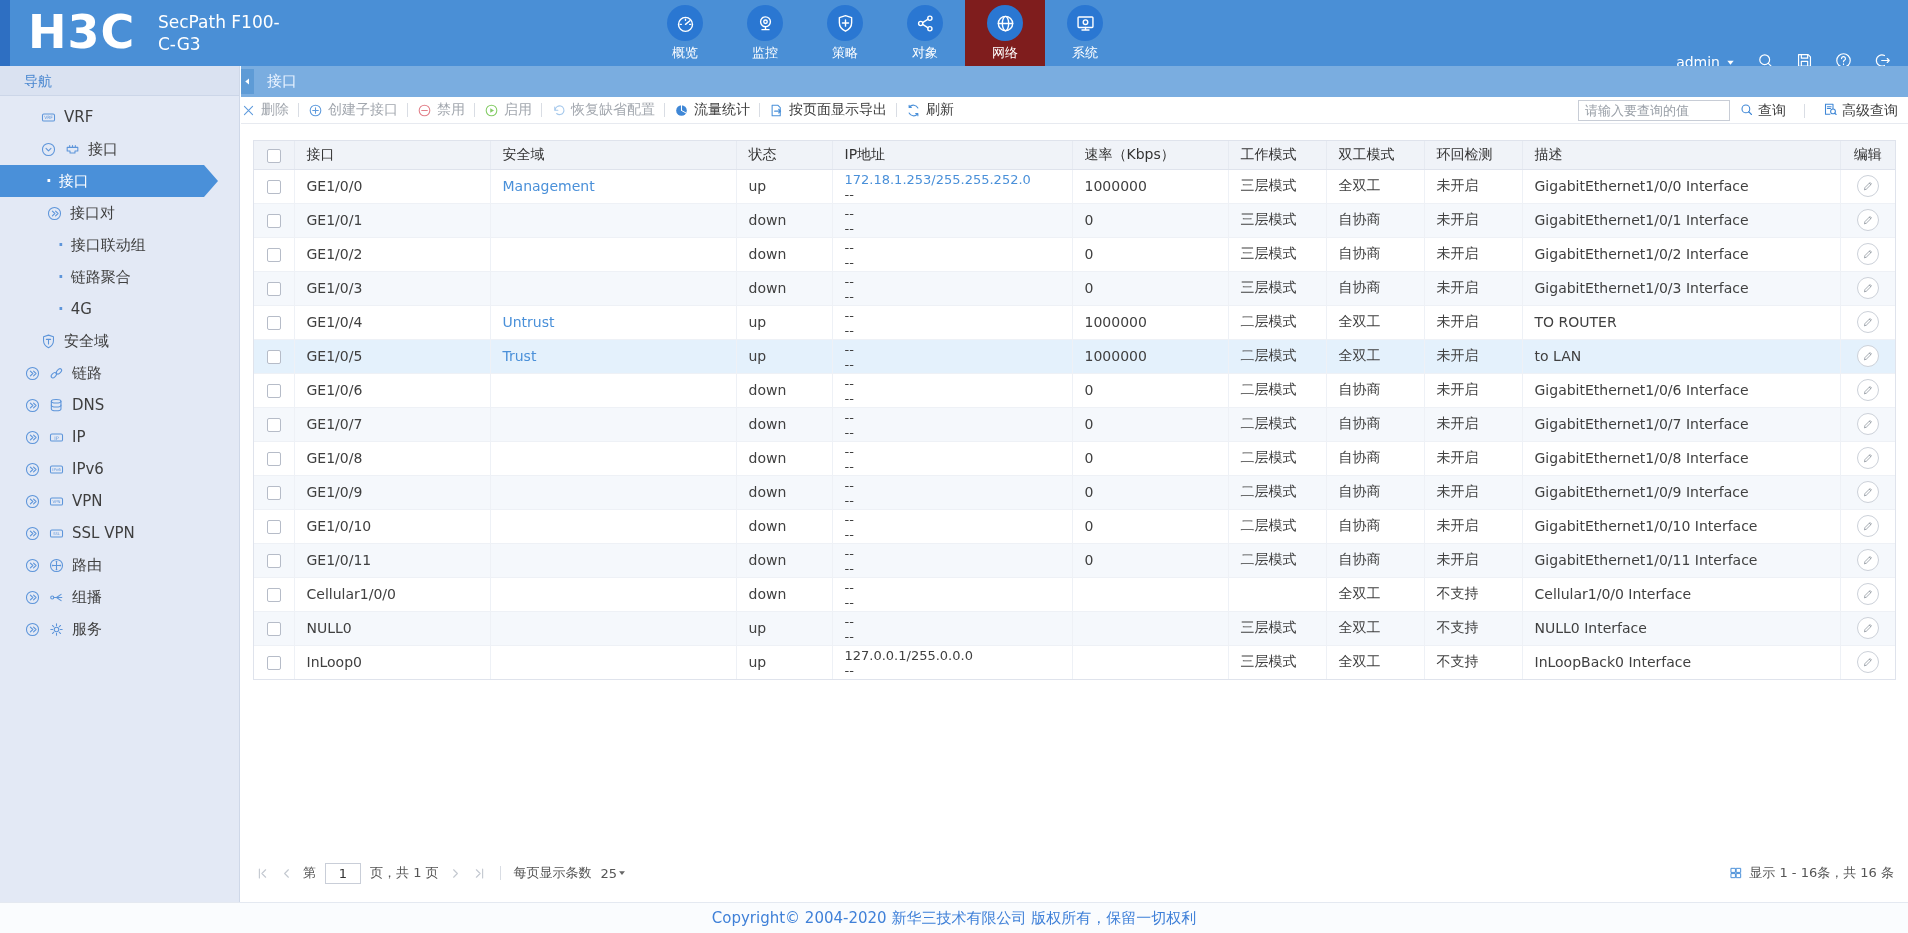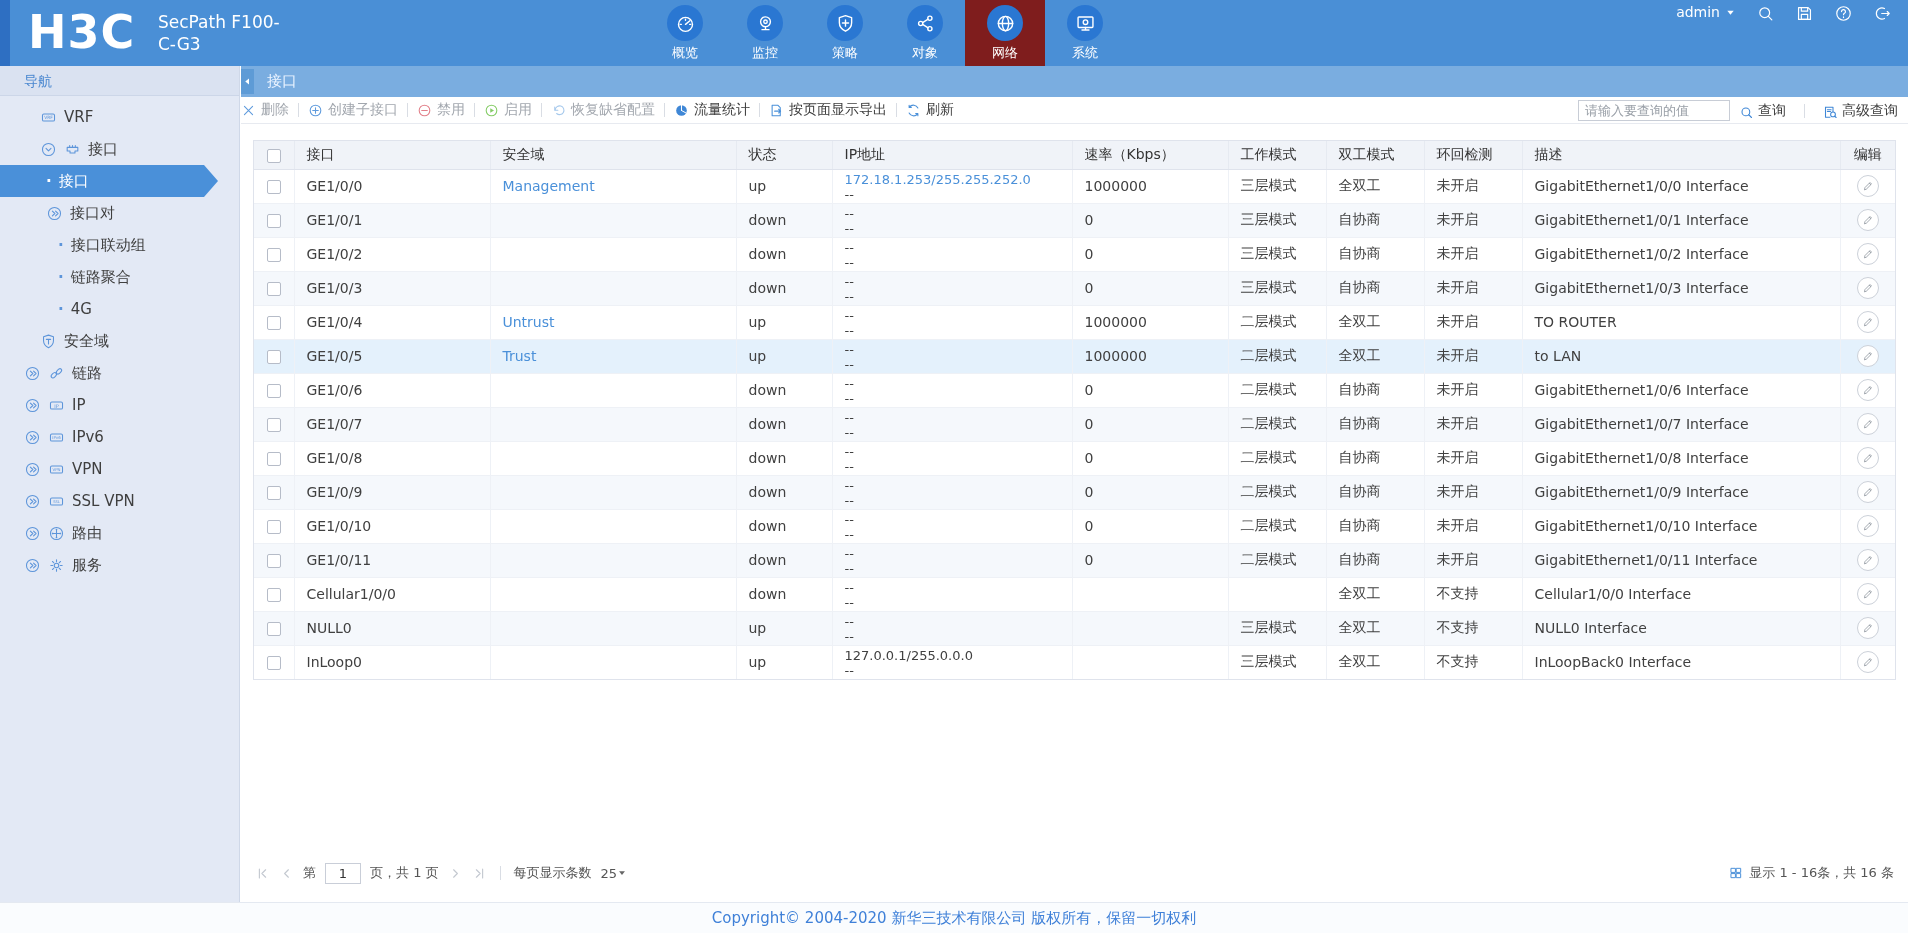--- a/index.html
+++ b/index.html
@@ -13,21 +13,21 @@
   .header-edge{position:absolute;left:0;top:0;width:10px;height:66px;background:#2e6fc2}
   .logo{position:absolute;left:28px;top:5px;font-size:46px;font-weight:bold;letter-spacing:1px}
   .device-title{position:absolute;left:158px;top:11px;width:134px;font-size:17px;line-height:22px;font-weight:normal}
   .nav{position:absolute;left:645px;top:0;height:66px;display:flex}
   .nav-tab{width:80px;height:66px;text-align:center;cursor:pointer}
   .nav-tab.active{background:#7f1d1d}
   .nav-circle{width:36px;height:36px;border-radius:50%;background:#2a77d2;margin:5px auto 3px;
               display:flex;align-items:center;justify-content:center}
   .nav-circle svg.ic{width:21px;height:21px;stroke-width:1.6}
   .nav-label{font-size:13px;color:#fff;display:block}
-  .header-right{position:absolute;right:16px;top:4px;height:58px;display:flex;align-items:flex-start;gap:20px}
+  .header-right{position:absolute;right:16px;top:12px;height:58px;display:flex;align-items:flex-end;gap:20px}
   .admin{display:flex;align-items:center;gap:5px;font-size:14px;cursor:pointer}
   .admin svg.ic{width:11px;height:11px}
   .hic{cursor:pointer}
   .hic svg.ic{width:19px;height:19px;stroke-width:1.5}
   
   .sidebar{position:absolute;top:66px;left:0;width:240px;height:836px;background:#e3e9f5;border-right:1px solid #cfd8e8}
   .side-title{height:30px;line-height:30px;padding-left:24px;font-size:14px;color:#4a87d0;
               background:#dae2f1;border-bottom:1px solid #ccd6e8}
   .side-menu{margin-top:5px}
   .side-item{height:32px;display:flex;align-items:center;gap:7px;font-size:15px;color:#3f3f3f;cursor:pointer;white-space:nowrap}
@@ -50,21 +50,21 @@
            border-bottom:1px solid #e7eaf0;position:relative;background:#fff}
   .tbtn{display:flex;align-items:center;gap:5px;color:#3d3d3d;cursor:pointer;white-space:nowrap}
   .tbtn.disabled{color:#a2a7ae}
   .tbtn .tbi{display:flex}
   .tbtn svg.ic{width:15px;height:15px}
   .tsep{width:1px;height:14px;background:#d9dde4;margin:0 9px}
   .toolbar-right{position:absolute;right:10px;top:0;height:27px;display:flex;align-items:center;gap:9px}
   .search-input{width:152px;height:21px;border:1px solid #c8cdd6;font-size:13px;padding:0 6px;
                 font-family:inherit;color:#333;outline:none}
   .search-input::placeholder{color:#9aa0a8}
-  .lbtn{display:flex;align-items:flex-end;gap:4px;color:#3d3d3d;font-size:14px;cursor:pointer;white-space:nowrap}
+  .lbtn{display:flex;align-items:flex-start;gap:4px;color:#3d3d3d;font-size:14px;cursor:pointer;white-space:nowrap}
   .lbtn .tbi{color:#3f87d6;display:flex}
   .lbtn svg.ic{width:15px;height:15px}
   
   .table-wrap{margin:16px 12px 0 12px;border:1px solid #dfe3ec}
   table{width:100%;border-collapse:collapse;table-layout:fixed;font-size:14px}
   thead th{height:28px;background:#f0f3f8;font-weight:normal;text-align:left;padding:0 12px;
            border-bottom:1px solid #dfe3ec;border-right:1px solid #e6eaf1;color:#333;white-space:nowrap}
   thead th:last-child{border-right:none;text-align:center}
   td{height:34px;padding:0 12px;border-right:1px solid #eef1f6;border-top:1px solid #eef1f6;
      white-space:nowrap;overflow:hidden;color:#404040}
@@ -425,20 +425,33 @@
         <span class="side-label">链路</span>
       </div>
       <div class="side-item lvl1">
         <span class="sic">
           <svg class="ic" viewBox="0 0 24 24">
             <use href="#sym-dblarrow"></use>
           </svg>
         </span>
         <span class="sic">
           <svg class="ic" viewBox="0 0 24 24">
+            <use href="#sym-dns"></use>
+          </svg>
+        </span>
+        <span class="side-label">DNS</span>
+      </div>
+      <div class="side-item lvl1">
+        <span class="sic">
+          <svg class="ic" viewBox="0 0 24 24">
+            <use href="#sym-dblarrow"></use>
+          </svg>
+        </span>
+        <span class="sic">
+          <svg class="ic" viewBox="0 0 24 24">
             <use href="#sym-ip"></use>
           </svg>
         </span>
         <span class="side-label">IP</span>
       </div>
       <div class="side-item lvl1">
         <span class="sic">
           <svg class="ic" viewBox="0 0 24 24">
             <use href="#sym-dblarrow"></use>
           </svg>
@@ -481,20 +494,33 @@
           <svg class="ic" viewBox="0 0 24 24">
             <use href="#sym-dblarrow"></use>
           </svg>
         </span>
         <span class="sic">
           <svg class="ic" viewBox="0 0 24 24">
             <use href="#sym-route"></use>
           </svg>
         </span>
         <span class="side-label">路由</span>
+      </div>
+      <div class="side-item lvl1">
+        <span class="sic">
+          <svg class="ic" viewBox="0 0 24 24">
+            <use href="#sym-dblarrow"></use>
+          </svg>
+        </span>
+        <span class="sic">
+          <svg class="ic" viewBox="0 0 24 24">
+            <use href="#sym-multicast"></use>
+          </svg>
+        </span>
+        <span class="side-label">组播</span>
       </div>
       <div class="side-item lvl1">
         <span class="sic">
           <svg class="ic" viewBox="0 0 24 24">
             <use href="#sym-dblarrow"></use>
           </svg>
         </span>
         <span class="sic">
           <svg class="ic" viewBox="0 0 24 24">
             <use href="#sym-gear"></use>

